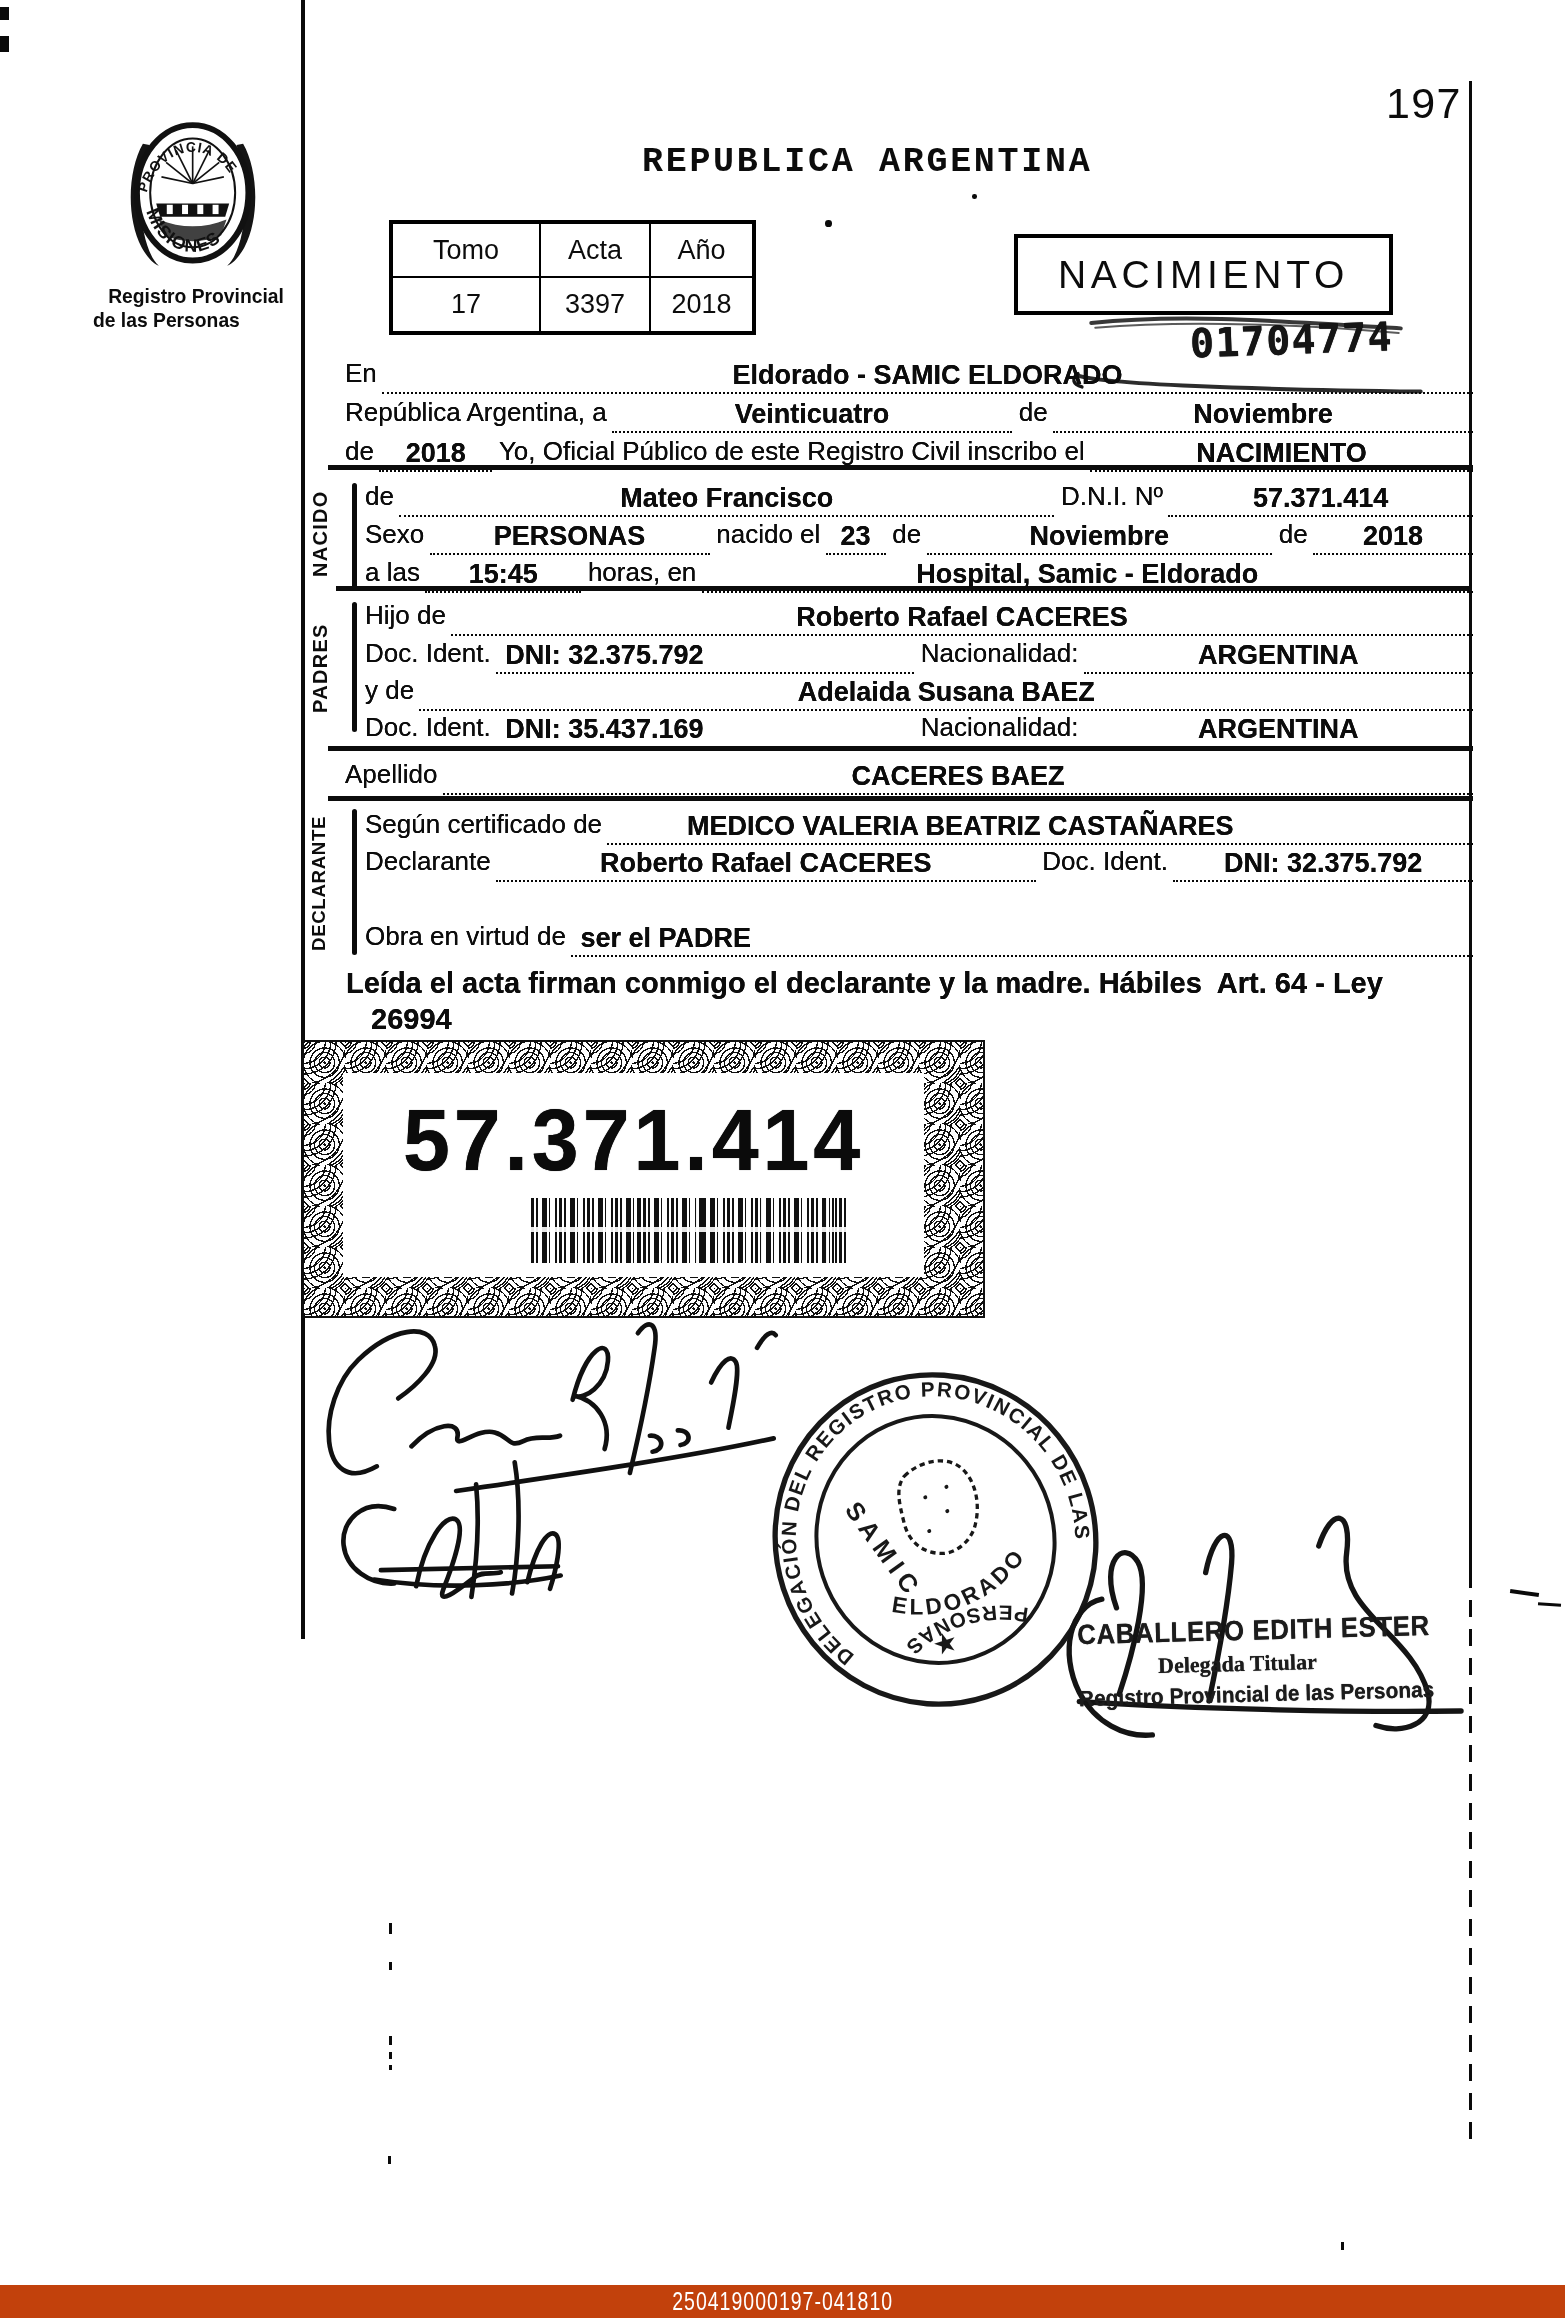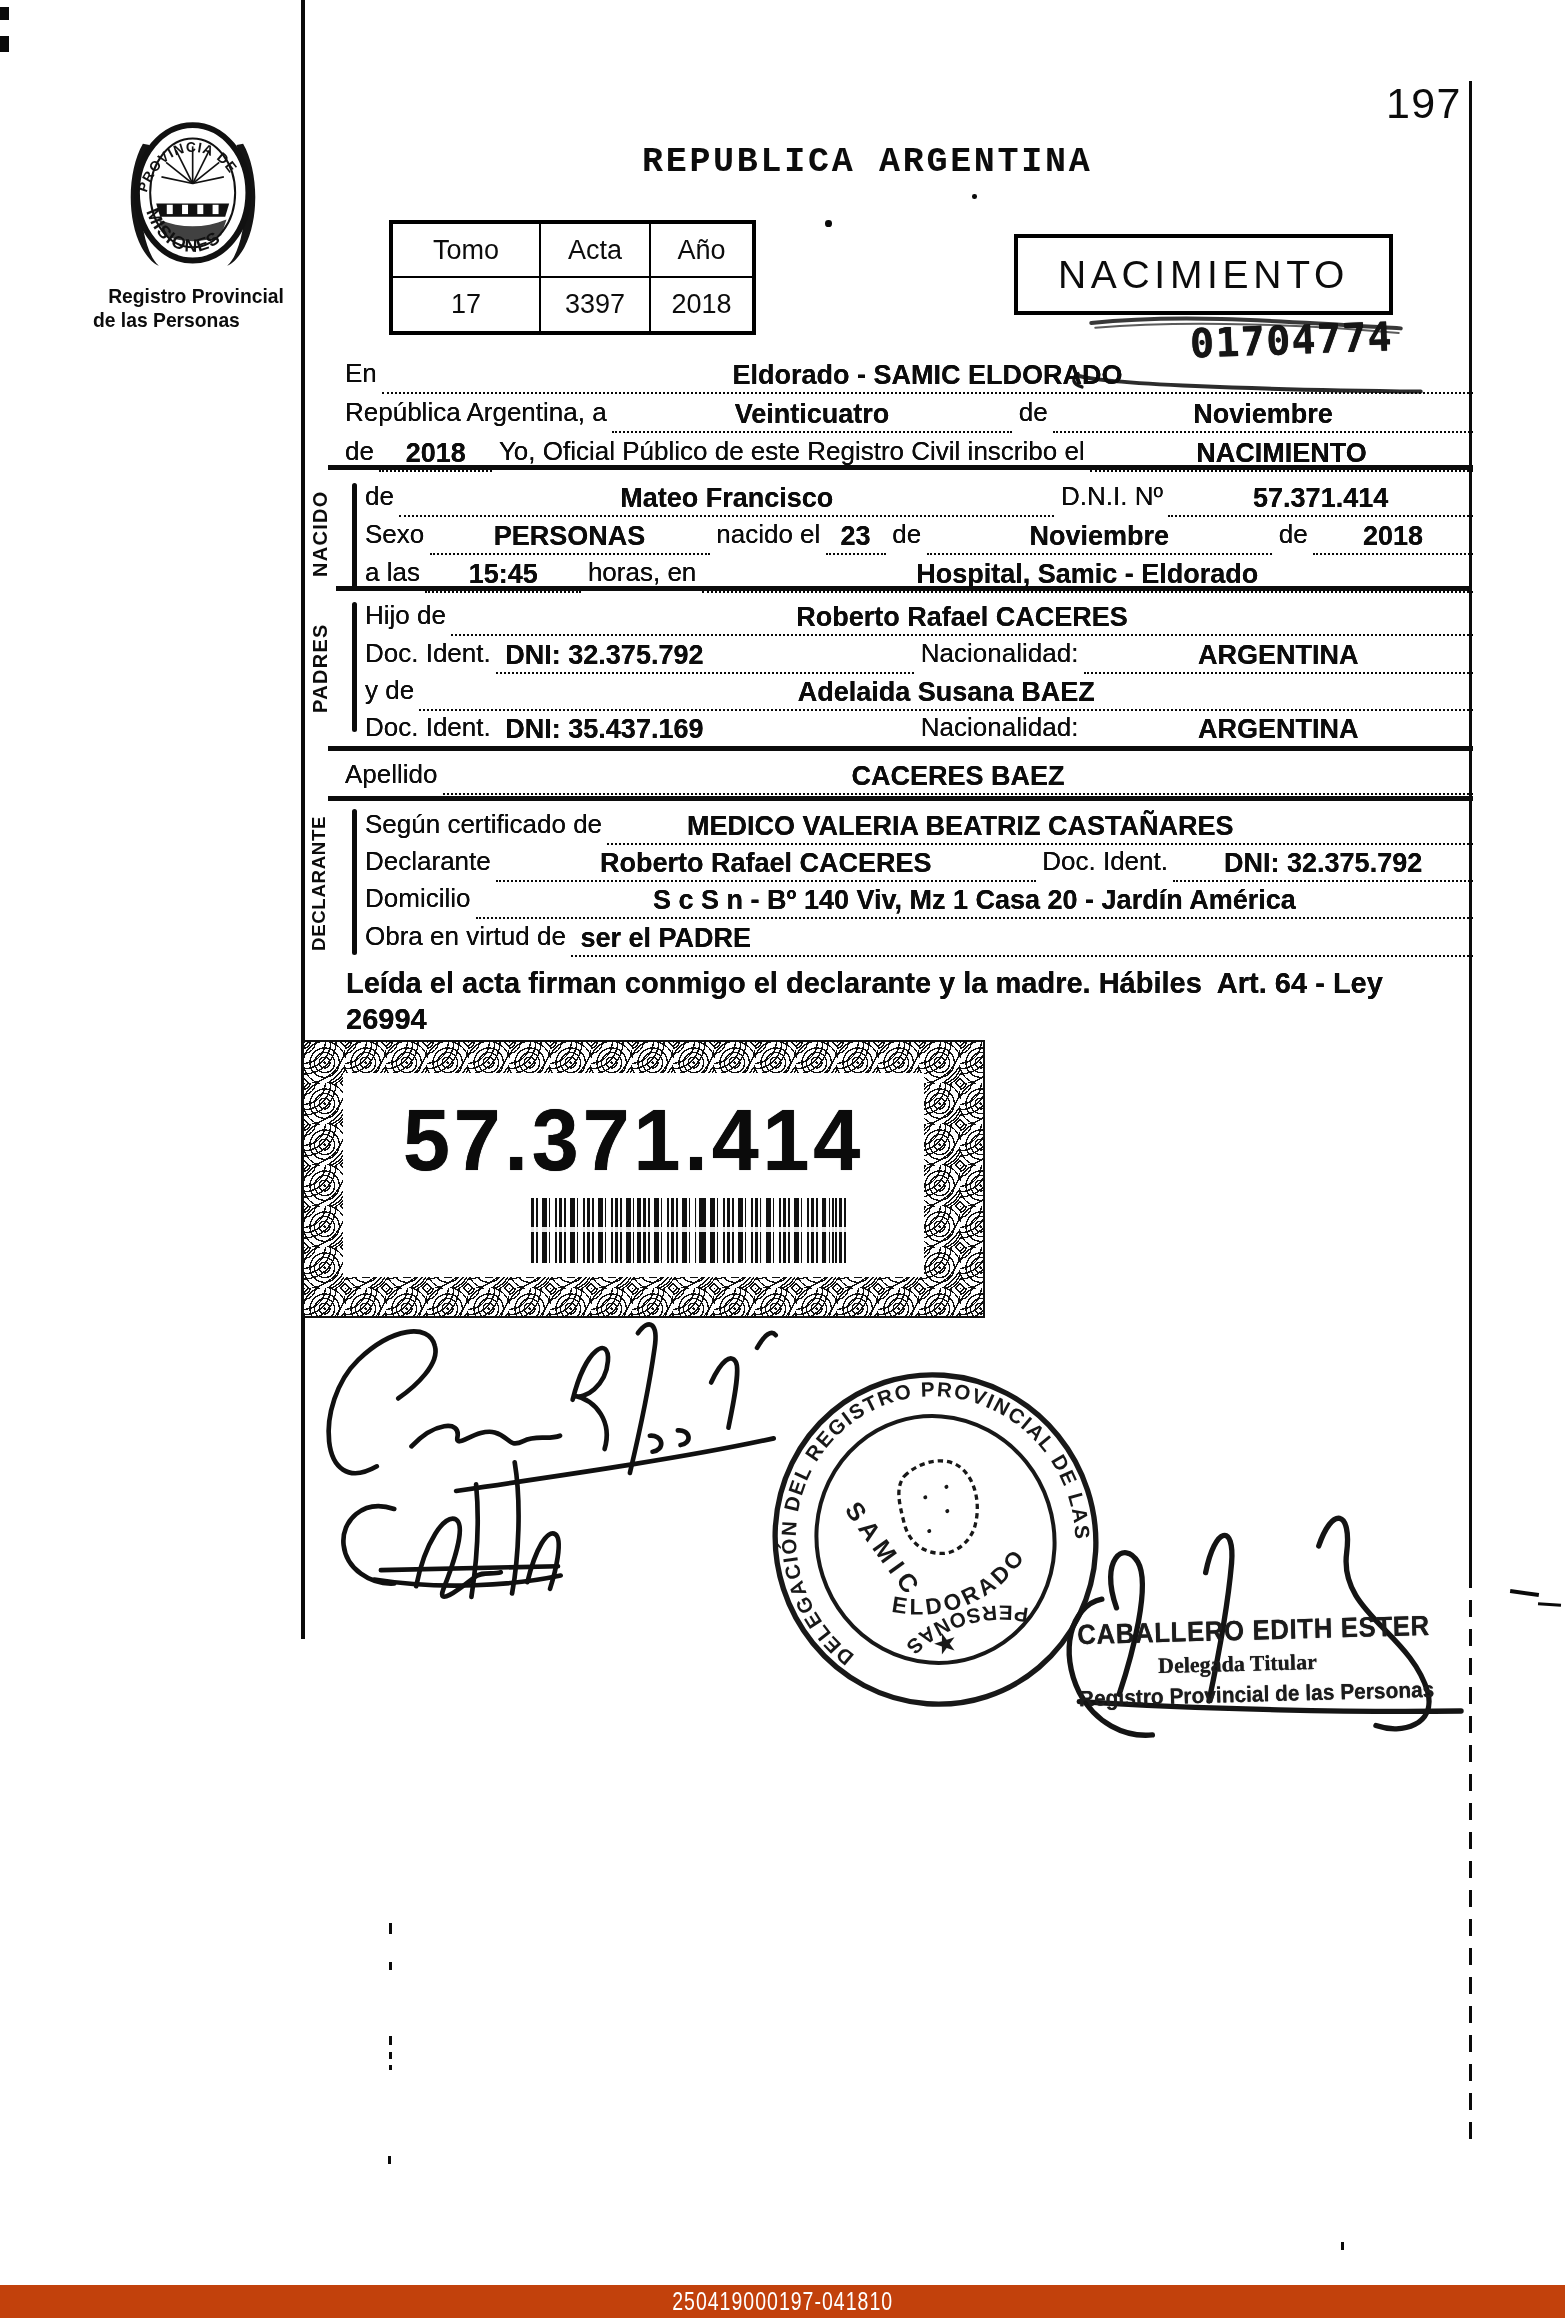--- a/index.html
+++ b/index.html
@@ -202,31 +202,27 @@
   <div class="row" style="top:809px;left:365px;width:1108px;">
     <span class="lbl">Según certificado de</span>
     <span class="fld shl"><b class="val">MEDICO VALERIA BEATRIZ CASTAÑARES</b></span>
   </div>
   <div class="row" style="top:846px;left:365px;width:1108px;">
     <span class="lbl">Declarante</span>
     <span class="fld g18"><b class="val">Roberto Rafael CACERES</b></span>
     <span class="lbl mid">Doc. Ident.</span>
     <span class="fld"><b class="val">DNI: 32.375.792</b></span>
   </div>
-  <div class="row" style="top:883px;left:365px;width:1108px;">
-    <span class="lbl">Domicilio</span>
-    <span class="fld"><b class="val">S c S n - Bº 140 Viv, Mz 1 Casa 20 - Jardín América</b></span>
-  </div>
   <div class="row" style="top:921px;left:365px;width:1108px;">
     <span class="lbl">Obra en virtud de</span>
     <span class="fld ta-l"><b class="val">ser el PADRE</b></span>
   </div>
 
   <div class="closing" style="top:967px;">Leída el acta firman conmigo el declarante y la madre. Hábiles&nbsp; Art. 64 - Ley</div>
-  <div class="closing" style="top:1003px;">26994</div>
+  <div class="closing" style="top:1003px;margin-left:25px;">26994</div>
 
   <div class="sticker">
     <div class="sticker-inner">
       <div class="dni-big">57.371.414</div>
       <div class="barcode"></div>
     </div>
   </div>
 
   <svg style="left:293px;top:1321px;" width="506" height="300" viewBox="0 0 760 450">
     <g stroke="#101010" stroke-width="7" fill="none" stroke-linecap="round" stroke-linejoin="round">

